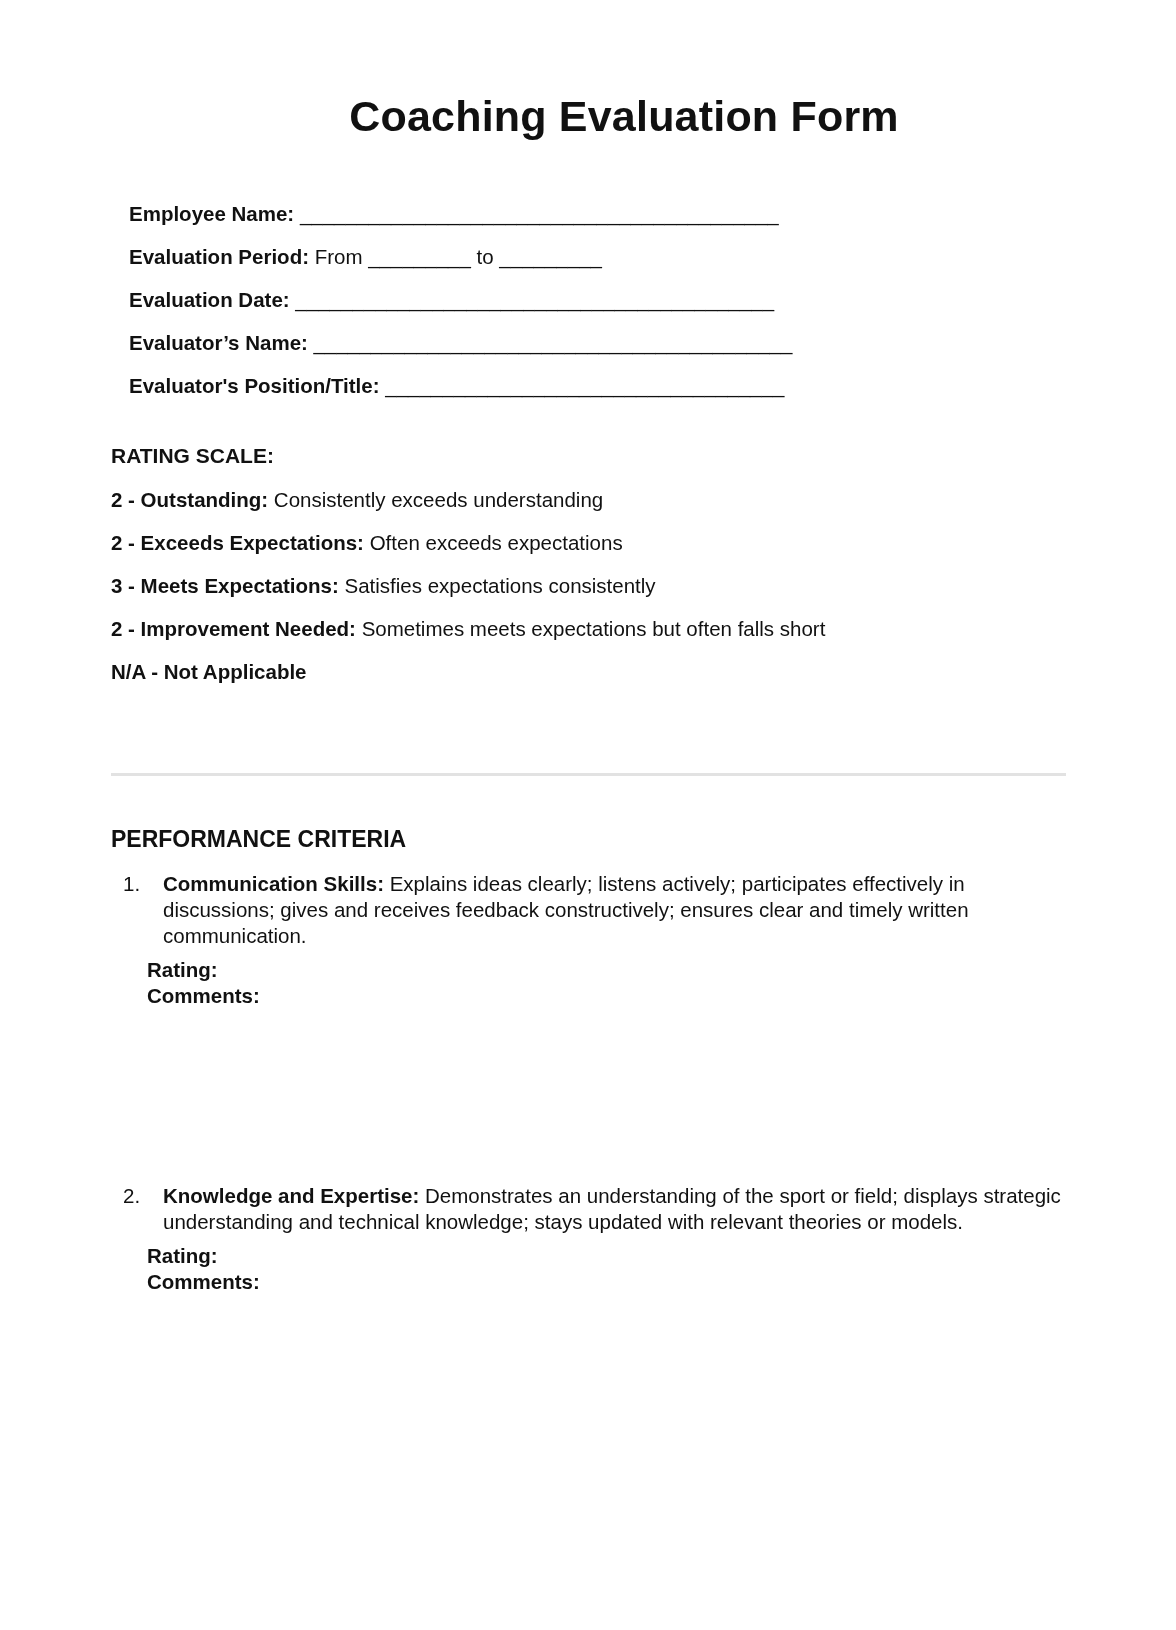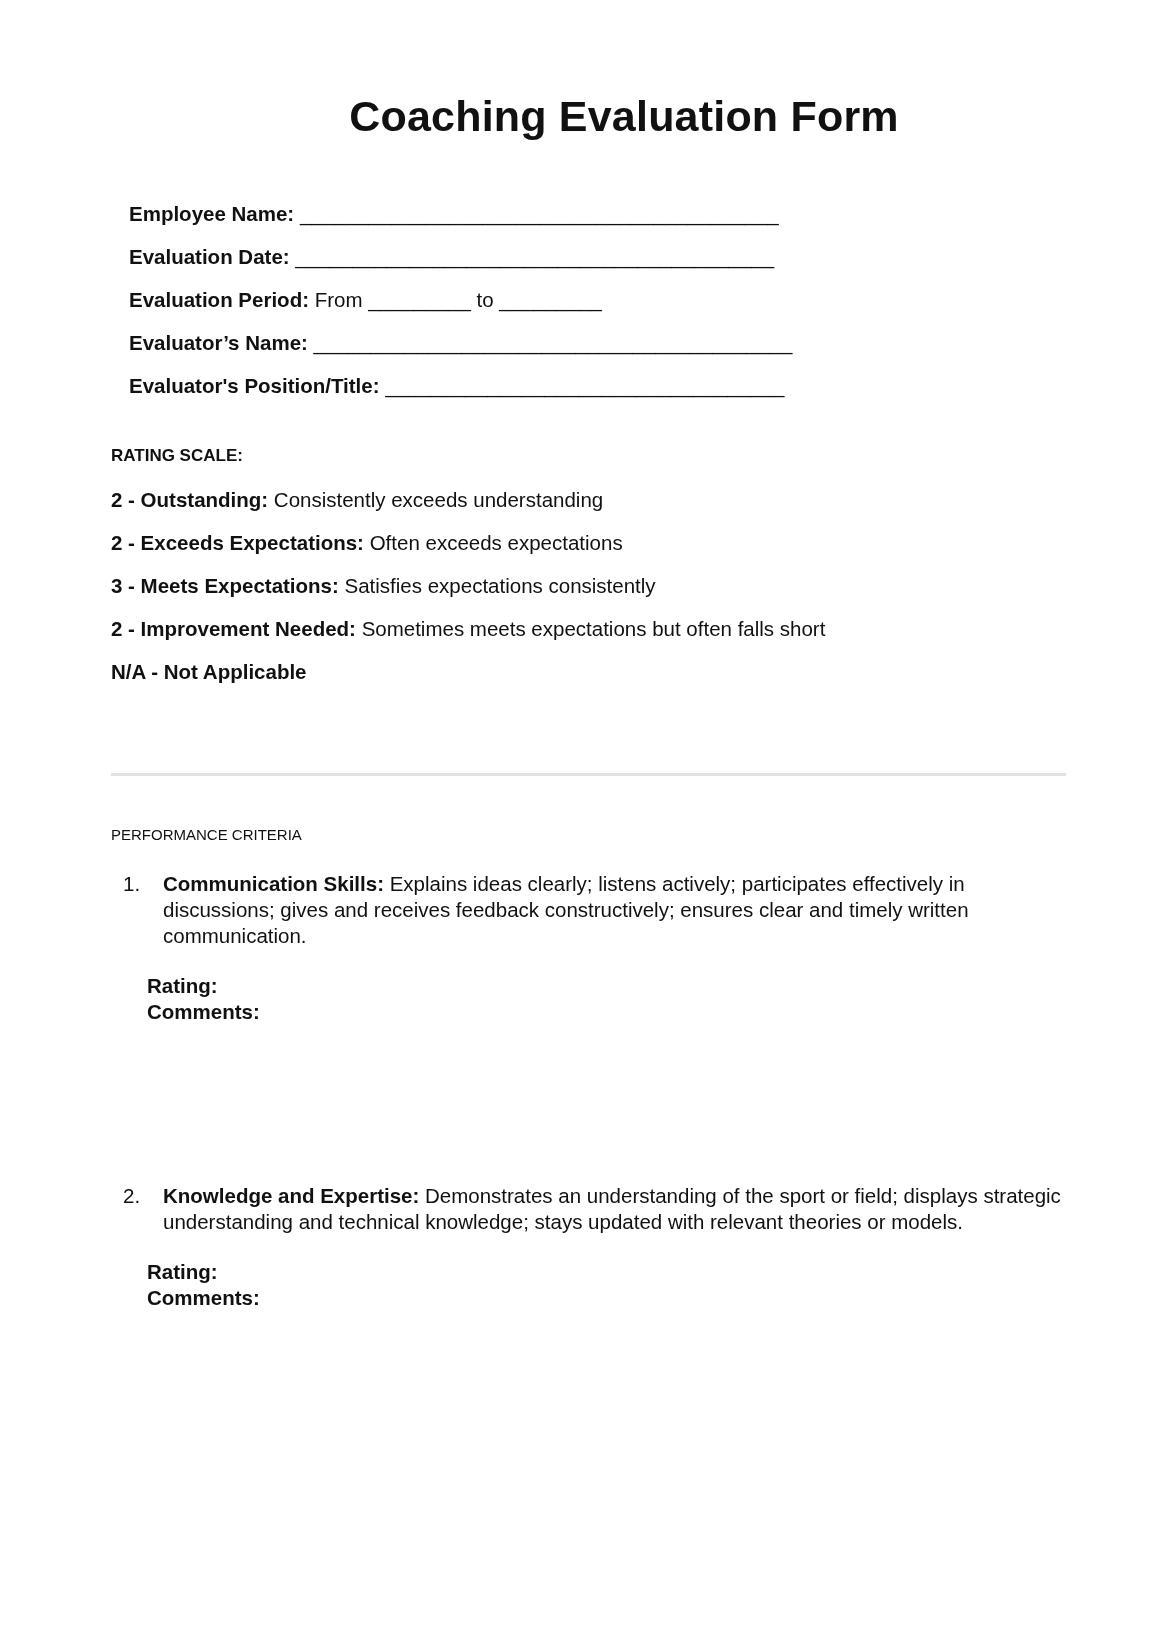--- a/index.html
+++ b/index.html
@@ -8,45 +8,45 @@
     font-family: "Liberation Sans", sans-serif; color: #111111;
   }
   .title {
     position: absolute; top: 92px; left: 0; width: 1176px; text-align: center;
     font-size: 43px; font-weight: bold; letter-spacing: 0.2px; margin: 0; padding-left: 36px;
   }
   .fields { position: absolute; top: 202px; left: 129px; }
   .field-line { font-size: 20.5px; height: 43px; line-height: 24px; white-space: pre; }
   .b { font-weight: bold; }
   .scale { position: absolute; top: 444px; left: 111px; }
-  .scale-head { font-size: 17px; font-weight: bold; height: 44px; line-height: 24px; }
+  .scale-head { font-size: 21px; font-weight: bold; height: 44px; line-height: 24px; }
   .scale-line { font-size: 20.5px; height: 43px; line-height: 24px; white-space: nowrap; }
   .divider {
     position: absolute; top: 773px; left: 111px; width: 955px; height: 3px;
     background: #e2e2e2; border: none; margin: 0;
   }
-  .perf-head { position: absolute; top: 826px; left: 111px; font-size: 15px; font-weight: normal; }
+  .perf-head { position: absolute; top: 826px; left: 111px; font-size: 23px; font-weight: bold; }
   .crit { position: absolute; left: 111px; width: 955px; font-size: 20.5px; line-height: 26px; }
   .crit .num { position: absolute; left: 12px; top: 0; }
   .crit .desc { margin-left: 52px; }
   .crit .sub { margin-left: 36px; font-weight: bold; }
   .crit1 { top: 871px; }
   .crit2 { top: 1183px; }
-  .rating { margin-top: 24px; }
+  .rating { margin-top: 8px; }
   .comments { }
 </style>
 </head>
 <body>
 
 <h1 class="title">Coaching Evaluation Form</h1>
 
 <div class="fields">
   <div class="field-line"><span class="b">Employee Name:</span> <span>__________________________________________</span></div>
+  <div class="field-line"><span class="b">Evaluation Period:</span> <span>From</span> <span>_________</span> <span>to</span> <span>_________</span></div>
   <div class="field-line"><span class="b">Evaluation Date:</span> <span>__________________________________________</span></div>
-  <div class="field-line"><span class="b">Evaluation Period:</span> <span>From</span> <span>_________</span> <span>to</span> <span>_________</span></div>
   <div class="field-line"><span class="b">Evaluator’s Name:</span> <span>__________________________________________</span></div>
   <div class="field-line"><span class="b">Evaluator's Position/Title:</span> <span>___________________________________</span></div>
 </div>
 
 <div class="scale">
   <div class="scale-head">RATING SCALE:</div>
   <div class="scale-line"><span class="b">2 - Outstanding:</span> <span>Consistently exceeds understanding</span></div>
   <div class="scale-line"><span class="b">2 - Exceeds Expectations:</span> <span>Often exceeds expectations</span></div>
   <div class="scale-line"><span class="b">3 - Meets Expectations:</span> <span>Satisfies expectations consistently</span></div>
   <div class="scale-line"><span class="b">2 - Improvement Needed:</span> <span>Sometimes meets expectations but often falls short</span></div>

